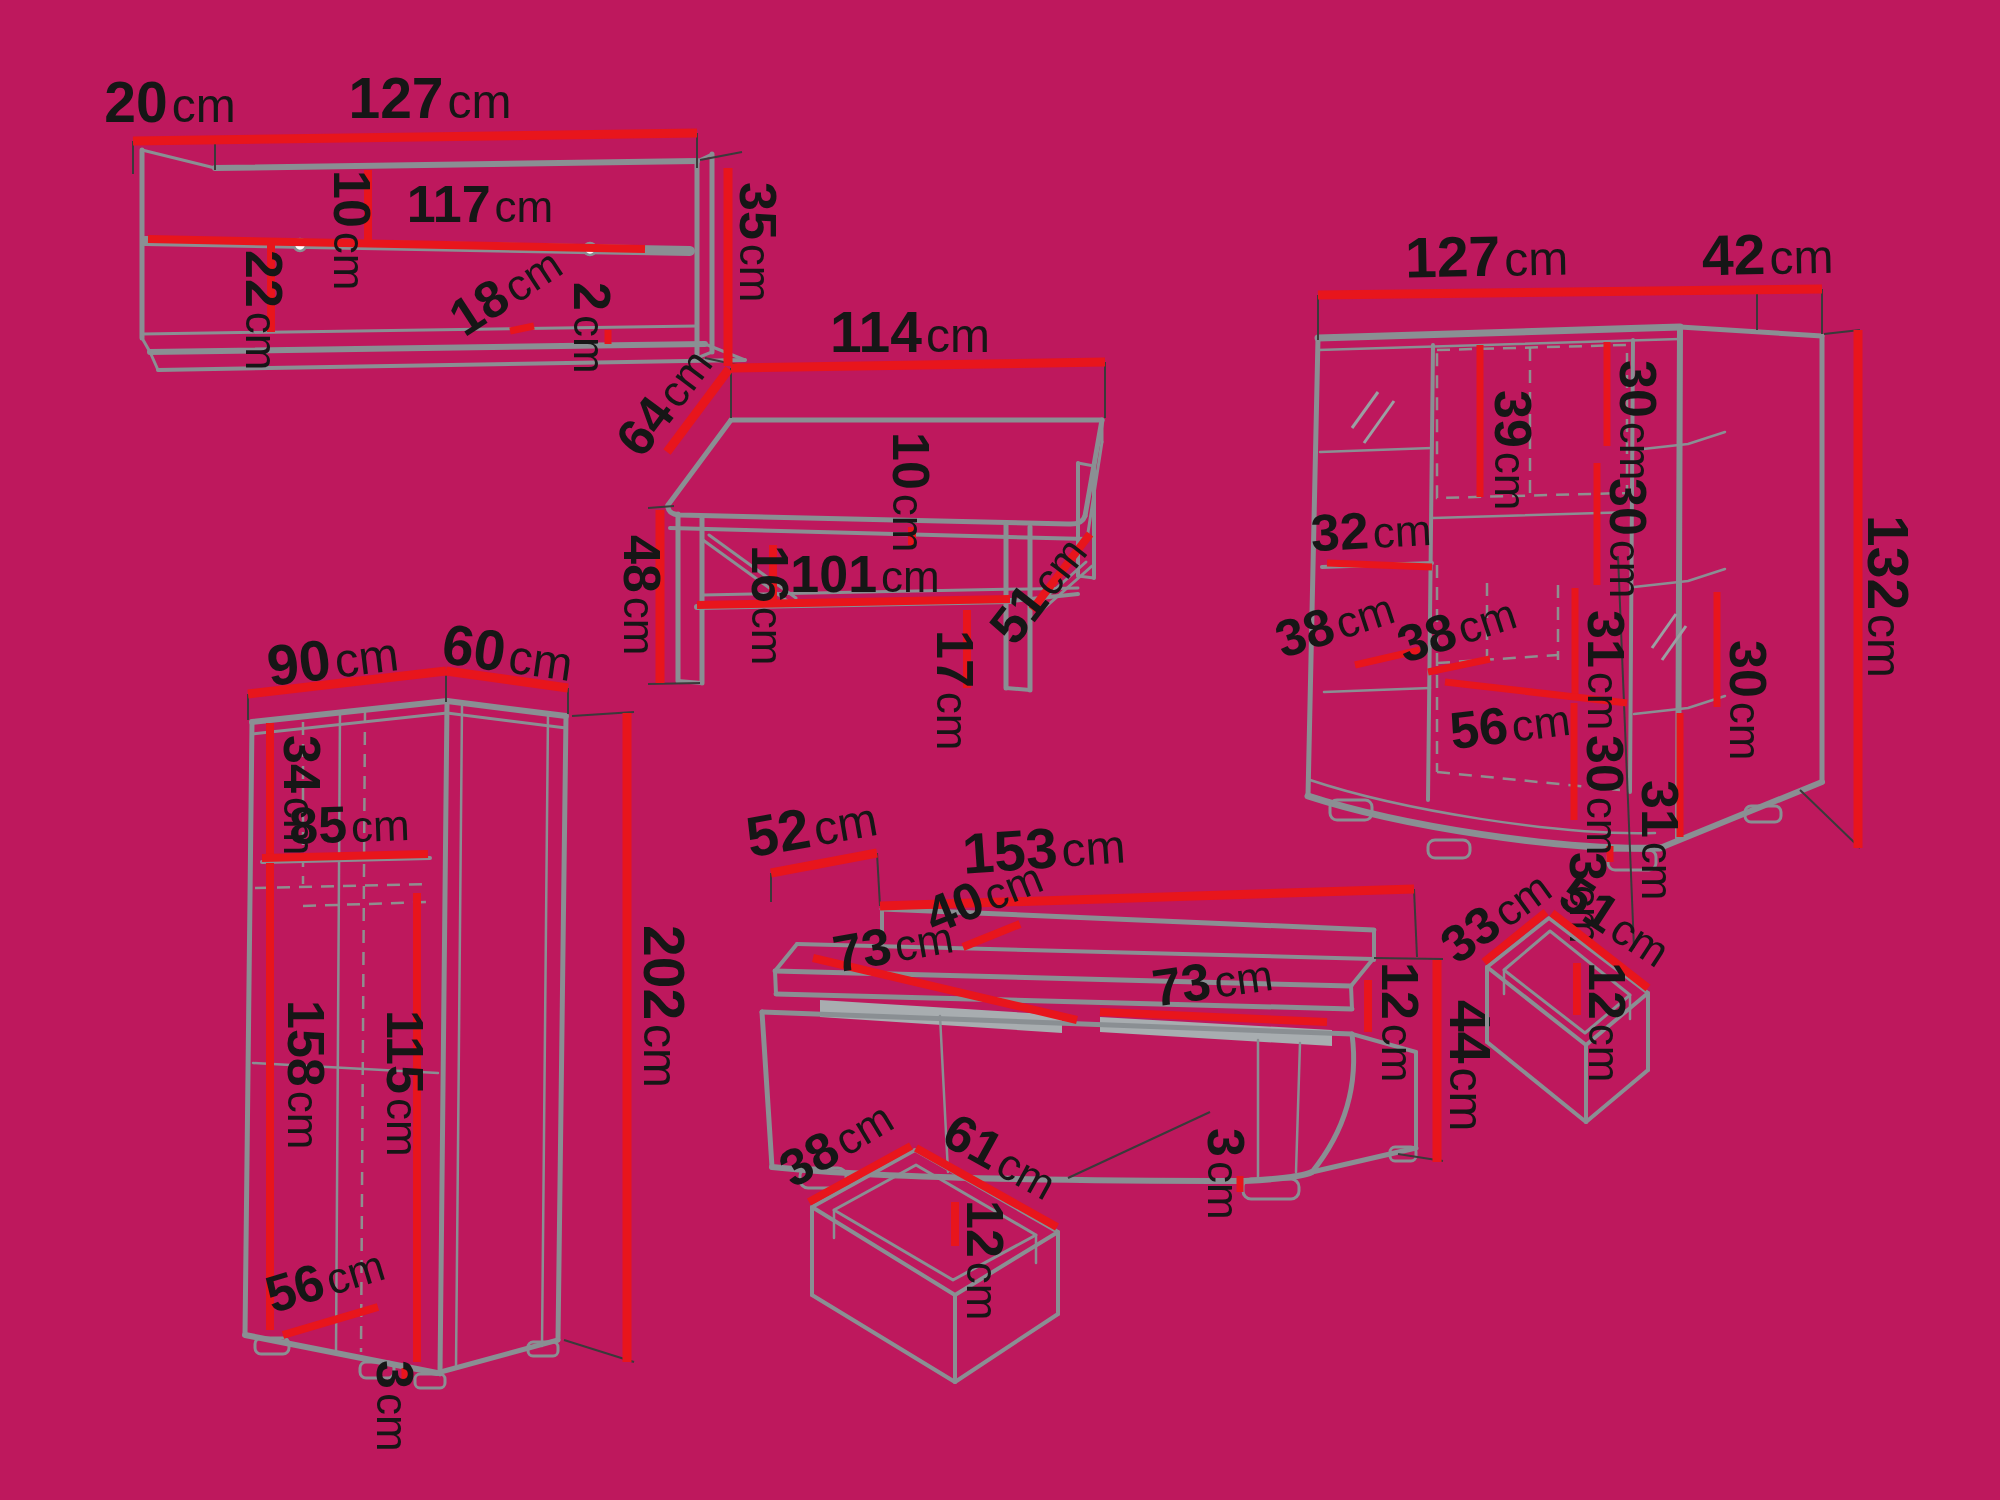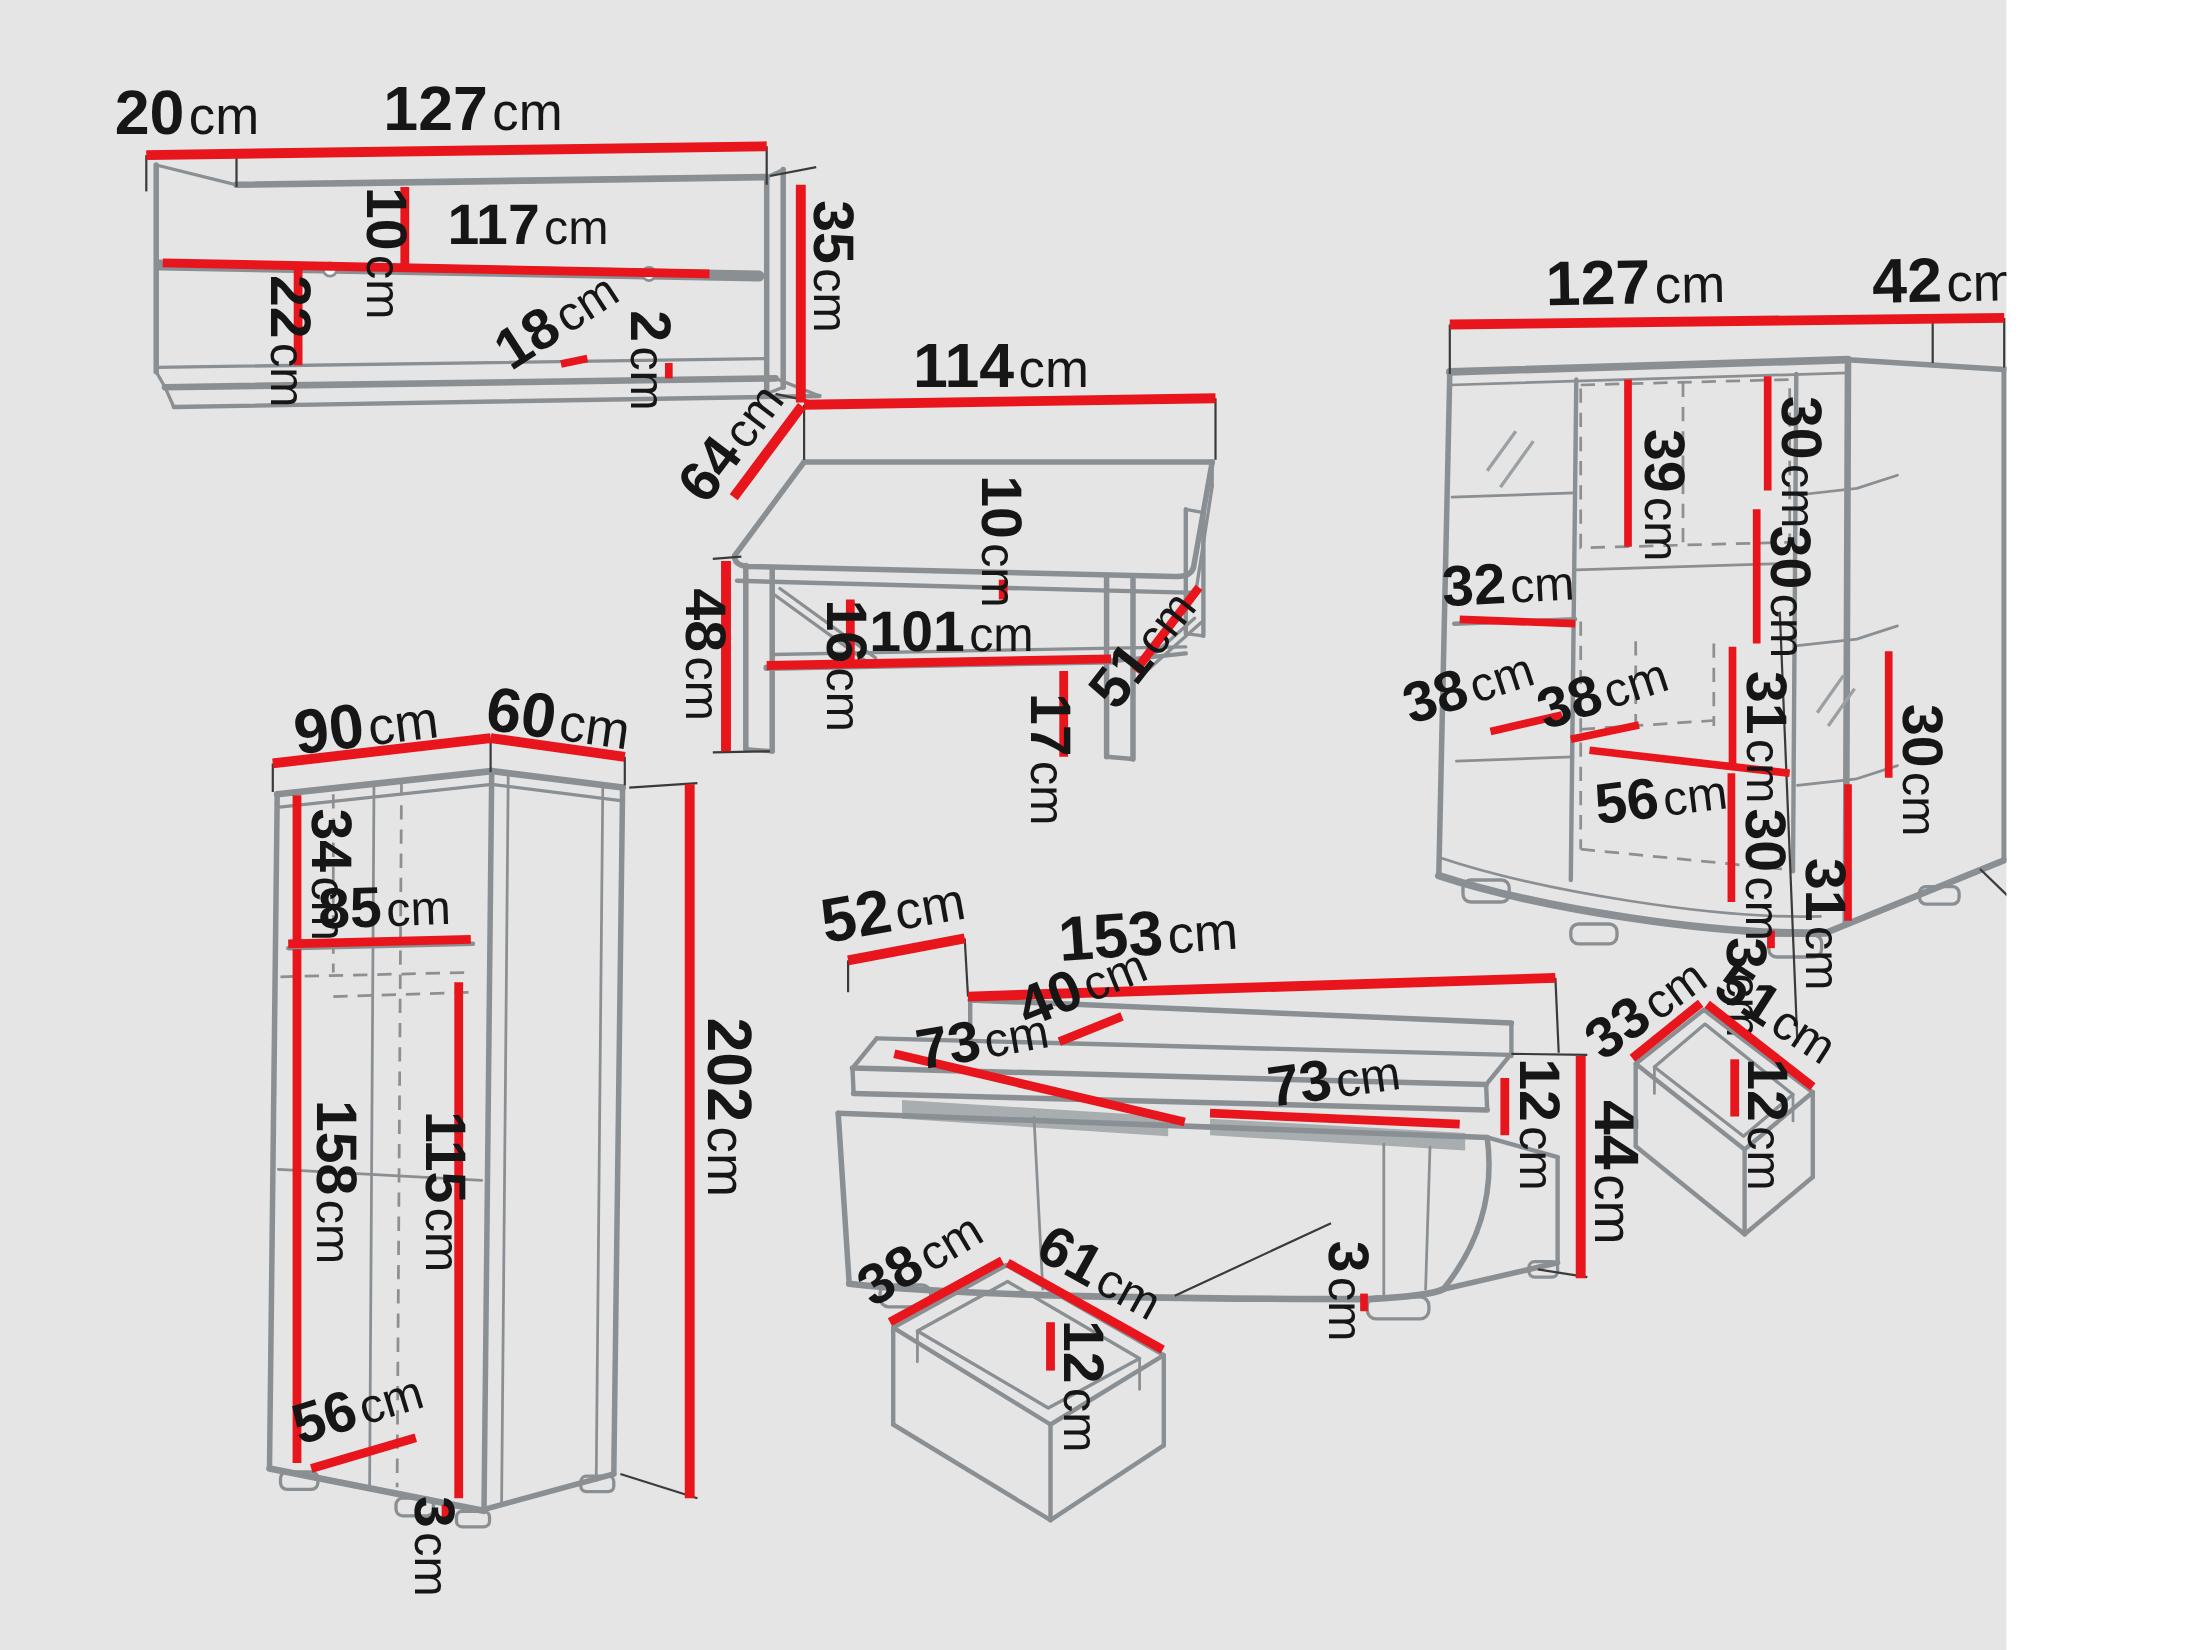--- a/index.html
+++ b/index.html
@@ -1,16 +1,16 @@
 <!DOCTYPE html>
 <html><head>
 <meta charset="utf-8">
 <style>
   html,body{margin:0;padding:0;background:#ffffff;}
-  .canvas{position:relative;width:1824px;height:1500px;background:#e5e5e5;overflow:hidden;}
+  .canvas{position:relative;width:2000px;height:1500px;background:#be185d;overflow:hidden;}
   svg{display:block;}
   text{fill:#161616;}
   .num{font-family:"Liberation Sans",sans-serif;font-weight:700;font-size:52px;}
   .unit{font-family:"Liberation Sans",sans-serif;font-weight:400;font-size:44px;}
   .big .num{font-size:57px;}
   .big .unit{font-size:48px;}
   .mid{text-anchor:middle;}
   .v{text-anchor:start;}
   .outline{stroke:#8a8f93;fill:none;stroke-linecap:round;stroke-linejoin:round;}
   .thin{stroke:#3a3a3a;stroke-width:2;fill:none;}

